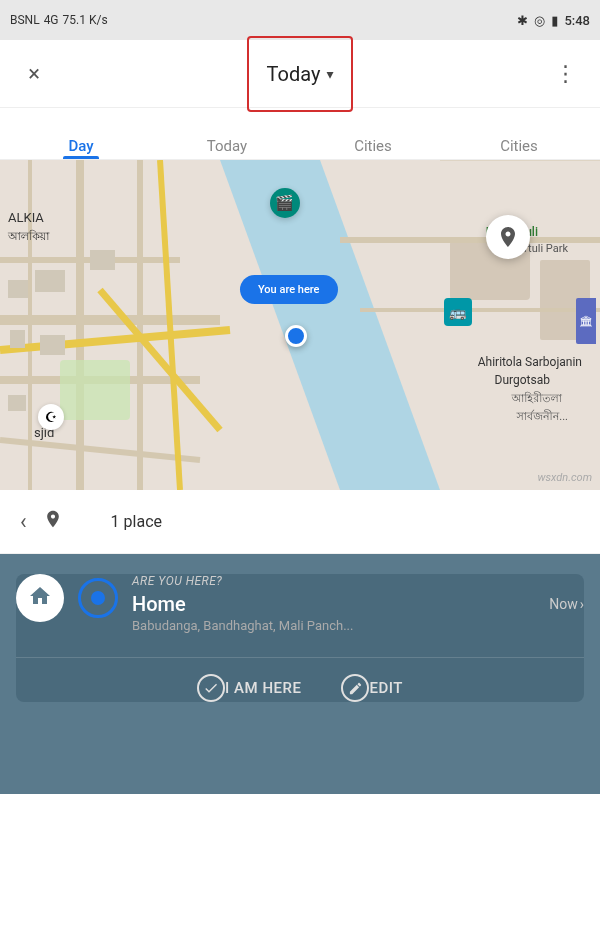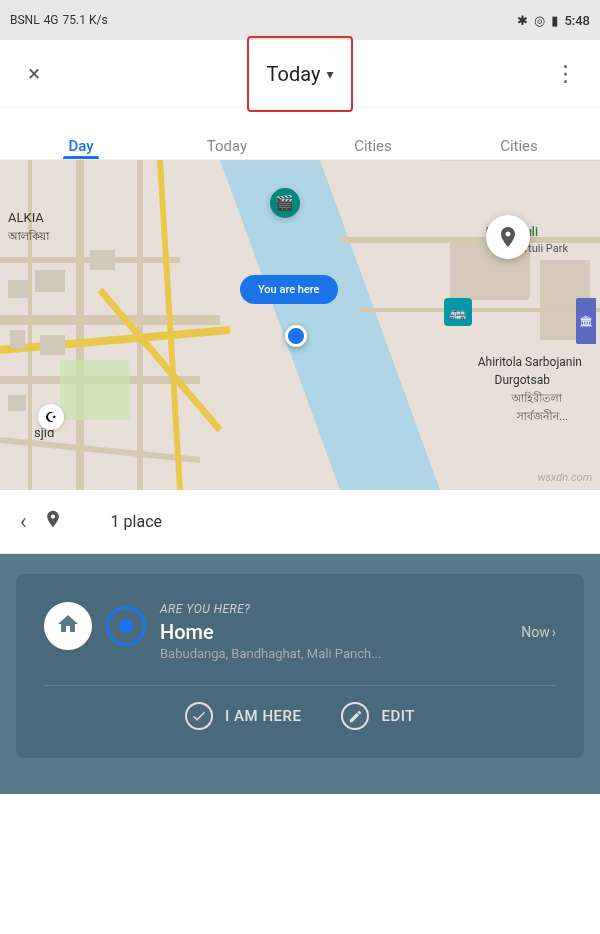--- a/index.html
+++ b/index.html
@@ -249,21 +249,21 @@
     
     .card-section {
       background: #5a7a8c;
       padding: 20px 16px;
       min-height: 240px;
     }
 
     .location-card {
       background: #4a6a7c;
       border-radius: 8px;
-      padding: 28px;
+      padding: 0;
       display: flex;
       flex-direction: column;
       gap: 0;
     }
 
     .card-top {
       display: flex;
       align-items: flex-start;
       gap: 14px;
     }
@@ -347,21 +347,21 @@
       align-items: center;
       justify-content: center;
       gap: 40px;
       margin-top: 24px;
       padding-top: 16px;
       border-top: 1px solid rgba(255,255,255,0.15);
     }
     .action-btn {
       display: flex;
       align-items: center;
-      gap: 12px;
+      gap: 0;
       color: #e0e0e0;
       font-size: 15px;
       font-weight: 500;
       cursor: pointer;
       letter-spacing: 0.5px;
     }
     .action-btn-icon {
       width: 28px;
       height: 28px;
       border-radius: 50%;

